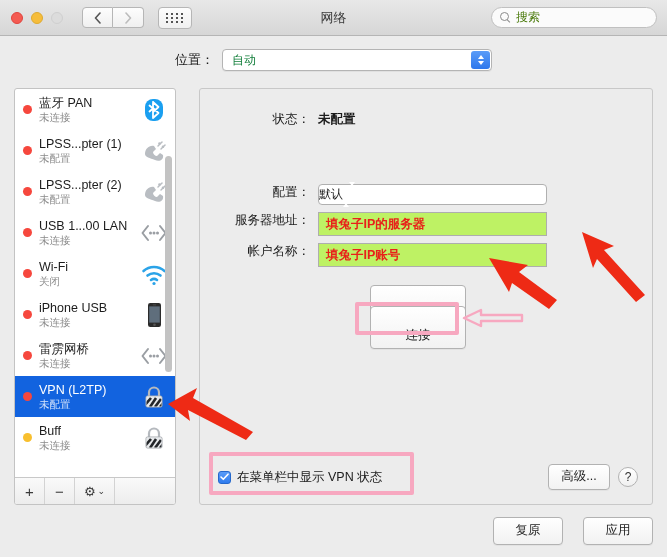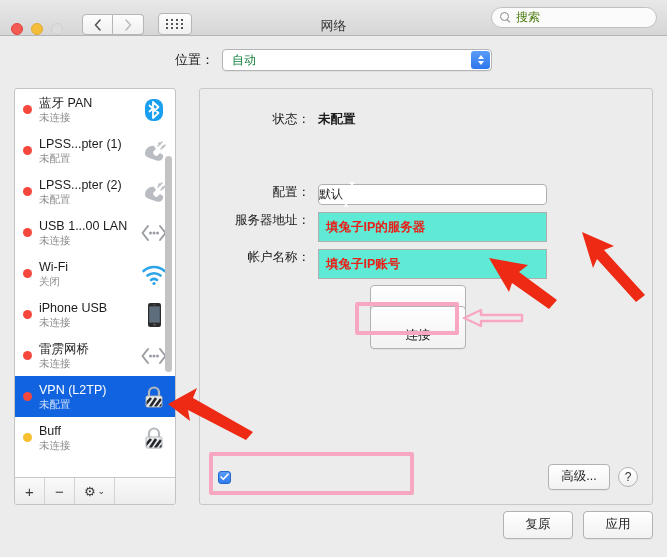--- a/index.html
+++ b/index.html
@@ -10,21 +10,21 @@
     overflow: hidden;
     position: relative;
     -webkit-font-smoothing: antialiased;
   }
 
   
   .titlebar {
     height: 36px; width: 100%;
     background: linear-gradient(to bottom, #e8e8e8, #d6d6d6);
     border-bottom: 1px solid #b5b5b5;
-    display: flex; align-items: flex-end;
+    display: flex; align-items: center;
     position: relative;
   }
   .traffic { display: flex; gap: 8px; margin-left: 11px; align-items: center; }
   .tl { width: 12px; height: 12px; border-radius: 50%; }
   .tl.red { background: #f45b52; border: 1px solid #e0443e; }
   .tl.yellow { background: #f6bd3b; border: 1px solid #deaa31; }
   .tl.gray { background: #dcdcdc; border: 1px solid #cfcfcf; }
 
   .navgroup { display: flex; margin-left: 19px; }
   .navbtn {
@@ -168,22 +168,22 @@
 
   .formarea { position: absolute; top: 95px; left: 0; right: 0; }
   .frow { display: flex; margin-bottom: 7px; }
   .fpopup {
     width: 229px; height: 21px;
     background: #fff; border: 1px solid #b0b0b0; border-radius: 4px;
     display: flex; align-items: center; position: relative;
   }
   .fpopup .pval { font-size: 12px; color: #1c1c1c; padding-left: 0; }
   .ftext {
-    width: 229px; height: 30px;
-    background: #5eead4; border: 1px solid #aeaeae;
+    width: 229px; height: 24px;
+    background: #bef264; border: 1px solid #aeaeae;
     display: flex; align-items: center;
   }
   .ftext .tval {
     font-size: 12.5px; padding-left: 7px; font-weight: bold;
   }
 
   .btnrow { display: flex; justify-content: center; margin-top: 14px; }
   .btnrow2 { display: flex; justify-content: center; margin-top: 5px; }
   .macbtn {
     background: linear-gradient(to bottom, #ffffff, #f2f2f2);
@@ -212,22 +212,22 @@
   .helpbtn {
     width: 20px; height: 20px; border-radius: 50%;
     background: linear-gradient(to bottom, #ffffff, #f0f0f0);
     border: 1px solid #b2b2b2;
     display: flex; align-items: center; justify-content: center;
     font-size: 12px; color: #333;
   }
 
   
   .footer {
-    position: absolute; right: 14px; bottom: 18px;
-    display: flex; gap: 10px; padding-left: 48px;
+    position: absolute; right: 14px; bottom: 12px;
+    display: flex; gap: 20px; padding-left: 48px;
   }
   .footer .macbtn { min-width: 70px; padding: 4px 16px 5px; }
 
   
   .anno { position: absolute; pointer-events: none; }
   .hl {
     position: absolute; border: 4px solid #f7a8c0; border-radius: 2px;
     pointer-events: none;
   }
 </style>
@@ -513,20 +513,21 @@
       <div class="macbtn btnoffset">连接</div>
     </div>
 
     <div class="bottomrow">
       <div class="chkwrap">
         <span class="chkbox">
           <svg width="9" height="8" viewBox="0 0 9 8">
               <polyline points="1,4 3.3,6.3 8,1.2" fill="none" stroke="#fff" stroke-width="1.6" stroke-linecap="round" stroke-linejoin="round"></polyline>
             </svg>
         </span>
+        <span class="chklabel">在菜单栏中显示 VPN 状态</span>
       </div>
       <div class="rightbtns">
         <div class="macbtn" style="min-width:62px;padding:3px 12px 4px">高级...</div>
         <div class="helpbtn">?</div>
       </div>
     </div>
   </div>
 </div>
 
 <div class="footer">

